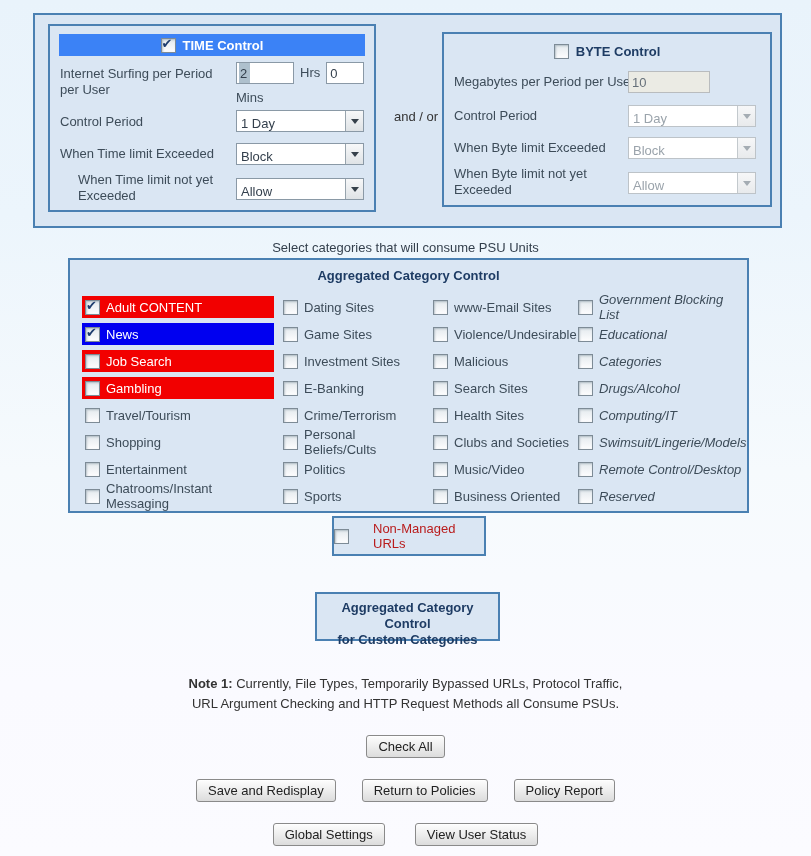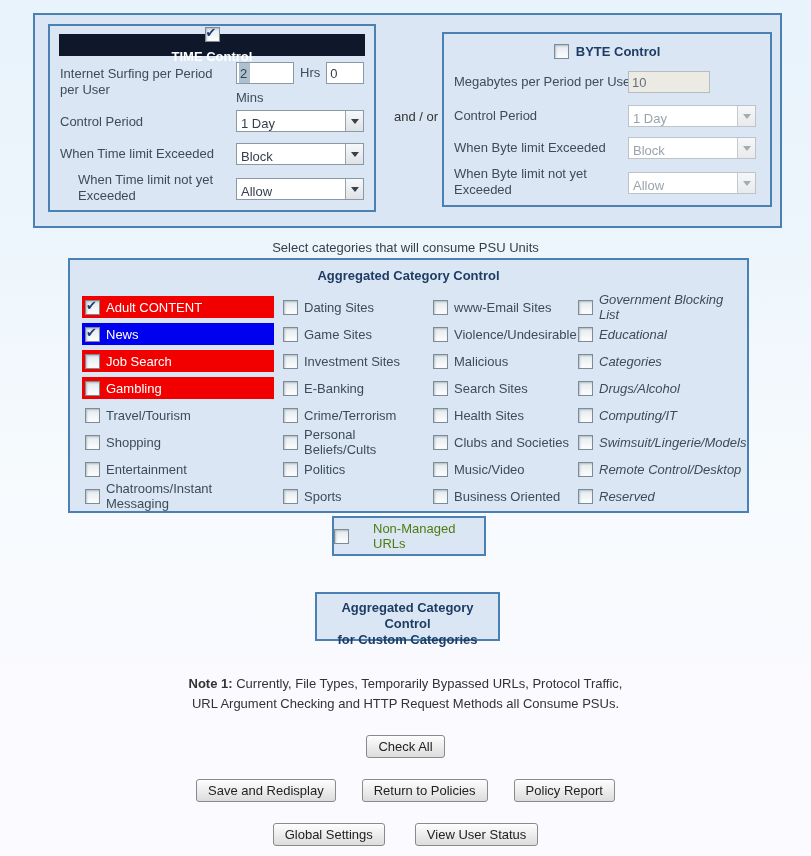--- a/index.html
+++ b/index.html
@@ -56,21 +56,21 @@
   .cat-col{position:absolute;top:36px;display:flex;flex-direction:column;gap:5px;}
   .cat-col.c0{left:12px;width:192px;}
   .cat-col.c1{left:210px;width:150px;}
   .cat-col.c2{left:360px;width:148px;}
   .cat-col.c3{left:505px;width:168px;font-style:italic;}
   .cat-item{height:22px;display:flex;align-items:center;gap:6px;padding-left:3px;
             width:100%;box-sizing:border-box;font-size:13px;color:#3d4c59;}
   .cat-item.hl{color:#fff;}
 
   #non-managed{left:332px;top:516px;width:150px;height:36px;display:flex;align-items:center;
-               justify-content:center;gap:24px;font-size:13px;color:#4d7c0f;}
+               justify-content:center;gap:24px;font-size:13px;color:#b91c1c;}
 
   #custom-box{left:315px;top:592px;width:181px;height:45px;text-align:center;padding-top:6px;
               height:39px;font-size:13px;line-height:16px;cursor:default;}
 
   #remember{position:absolute;top:646px;width:100%;text-align:center;font-size:13px;color:#333;}
   #note{position:absolute;top:674px;width:100%;text-align:center;font-size:13px;color:#333;line-height:20px;}
 
   
   .btnrow{position:absolute;width:100%;display:flex;justify-content:center;}
   #row-checkall{top:735px;}
@@ -81,21 +81,21 @@
        border:1px solid #8a8a8a;border-radius:3px;box-shadow:inset 0 1px 0 rgba(255,255,255,.7);}
 </style>
 </head>
 <body>
 
 <div class="page">
 
   <div class="panel" id="top-box">
 
     <div class="panel" id="time-panel">
-      <div id="time-header" style="background: #0f172a; flex-direction: column;">
+      <div id="time-header" style="background: #3b82f6;">
         <span class="cb checked"></span>
         <span class="title">TIME Control</span>
       </div>
 
       <div class="lbl" style="left:10px;top:40px;width:172px;">Internet Surfing per Period per User</div>
       <div style="position:absolute;left:186px;top:36px;display:flex;align-items:center;gap:6px;">
         <input class="tin hrs" value="2" style="">
         <span class="lbl" style="position:static;">Hrs</span>
         <input class="tin mins" value="0" style="">
       </div>

